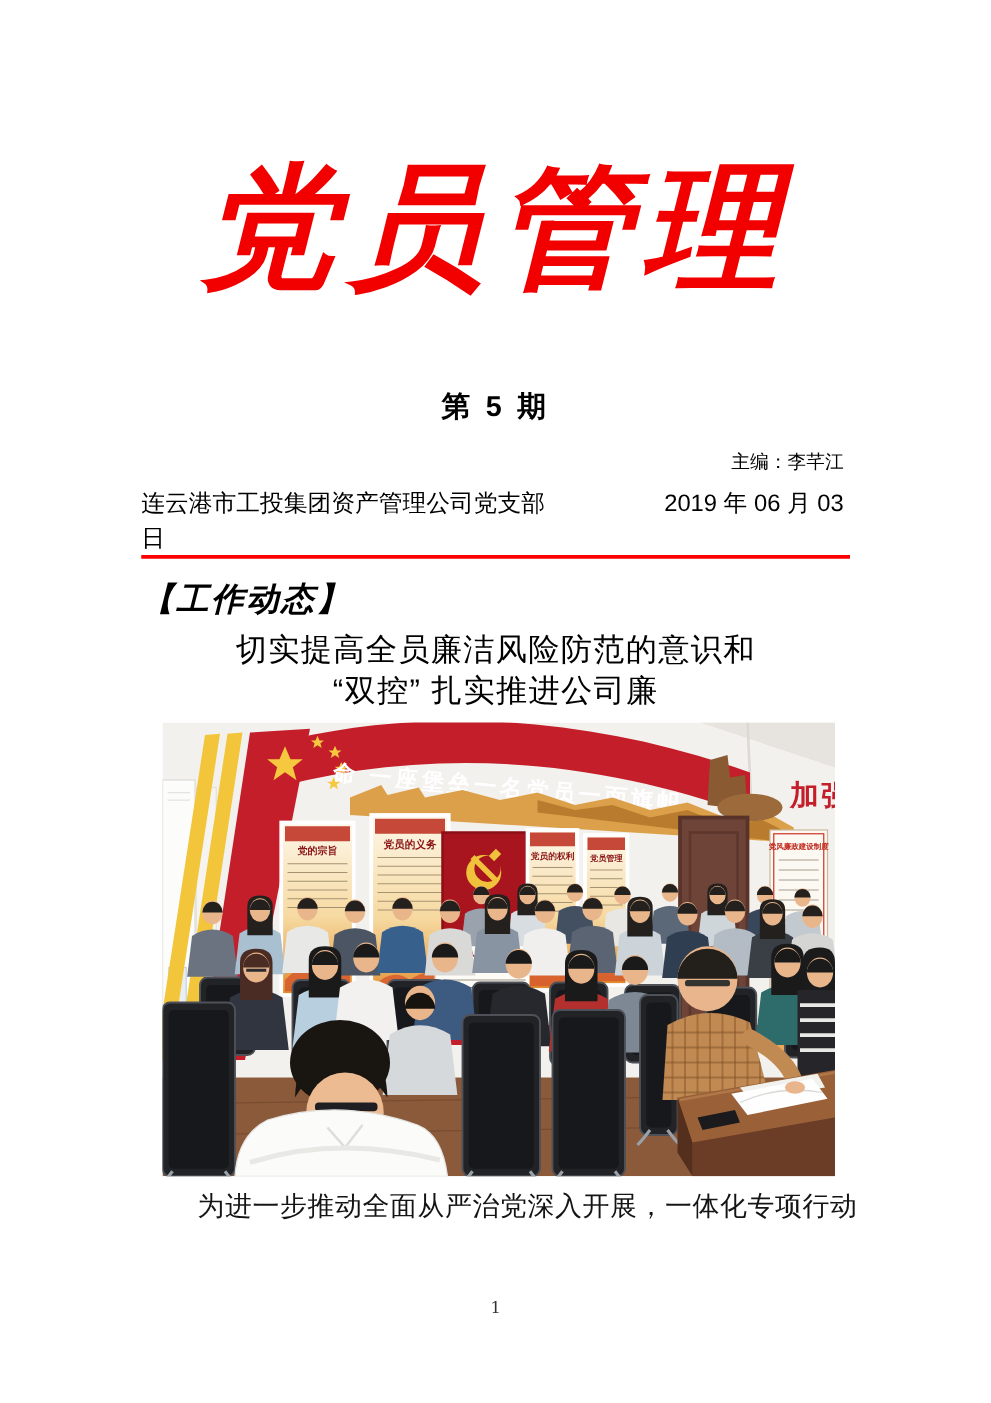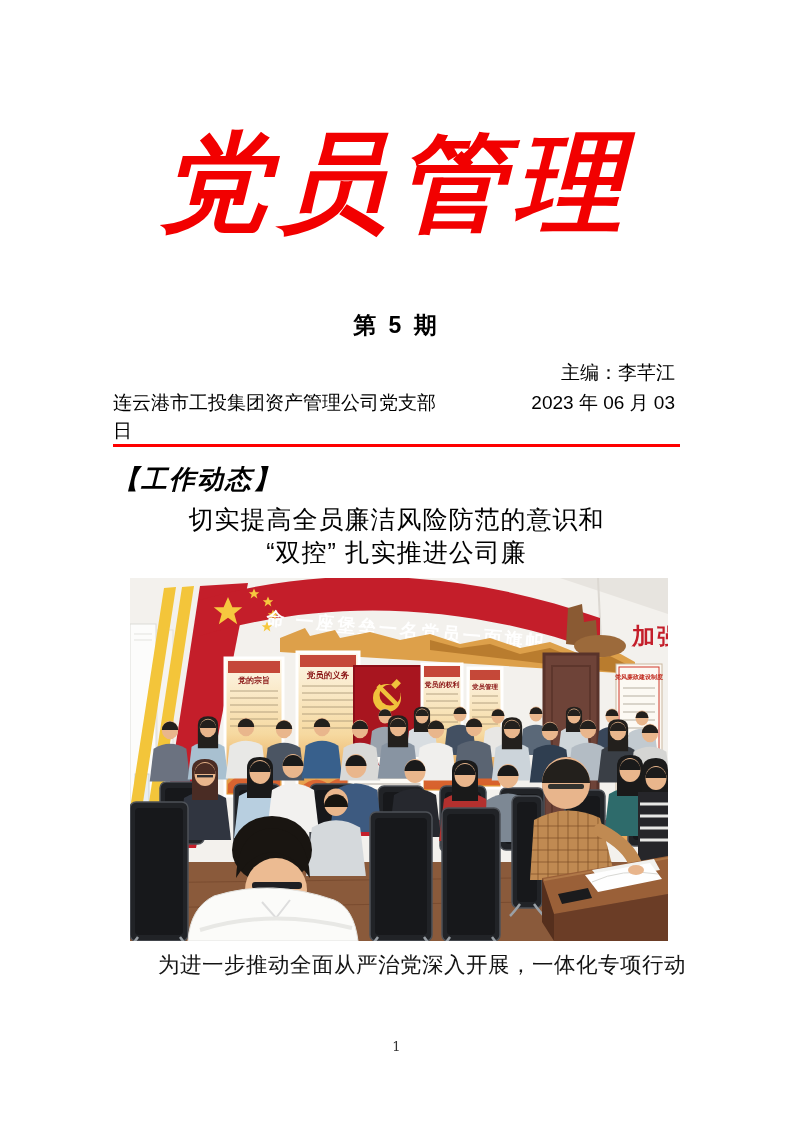--- a/index.html
+++ b/index.html
@@ -4,21 +4,21 @@
 <style>
   html,body{margin:0;padding:0;background:#ffffff;}
   .page{position:relative;width:793px;height:1122px;background:#ffffff;overflow:hidden;
         font-family:"Liberation Sans",sans-serif;color:#111;}
   .masthead-title{position:absolute;top:104px;left:0;right:0;text-align:center;
         font-family:"DejaVu Serif",serif;font-style:italic;font-weight:bold;
         font-size:108px;line-height:1.45;color:#f20000;letter-spacing:10px;white-space:nowrap;}
   .issue{position:absolute;top:310px;left:0;right:0;text-align:center;
         font-size:23px;font-weight:bold;letter-spacing:3px;color:#000;}
   .editor-line{position:absolute;top:360px;left:113px;width:562px;text-align:right;
-        font-size:19px;color:#000;}
+        font-size:15px;color:#000;}
   .org-date-row{position:absolute;top:390px;left:113px;width:562px;display:flex;
         justify-content:space-between;font-size:19px;color:#000;text-align:right;}
   .date-wrap{position:absolute;top:418px;left:113px;font-size:19px;color:#000;}
   .red-divider{position:absolute;top:444px;left:113px;width:567px;height:0;
         border-top:3px solid #fe0000;}
   .section-heading{position:absolute;top:462px;left:113px;
         font-family:"DejaVu Serif",serif;font-weight:bold;font-style:italic;
         font-size:26px;letter-spacing:2px;color:#000;}
   .headline{position:absolute;left:113px;width:567px;text-align:center;
         font-size:25px;letter-spacing:1px;color:#000;white-space:nowrap;}
@@ -39,21 +39,21 @@
 <body>
 
 <div class="page">
 
   <div class="masthead-title">党员管理</div>
   <div class="issue">第 5 期</div>
 
   <div class="editor-line">主编：李芊江</div>
   <div class="org-date-row">
     <span>连云港市工投集团资产管理公司党支部</span>
-    <span>2023 年 06 月 03</span>
+    <span>2019 年 06 月 03</span>
   </div>
   <div class="date-wrap">日</div>
   <div class="red-divider"></div>
 
   <div class="section-heading">【工作动态】</div>
   <div class="headline l1">切实提高全员廉洁风险防范的意识和</div>
   <div class="headline l2">“双控” 扎实推进公司廉</div>
 
   <div class="photo-frame">
   <svg viewBox="0 0 538 363" width="538" height="363" xmlns="http://www.w3.org/2000/svg">

